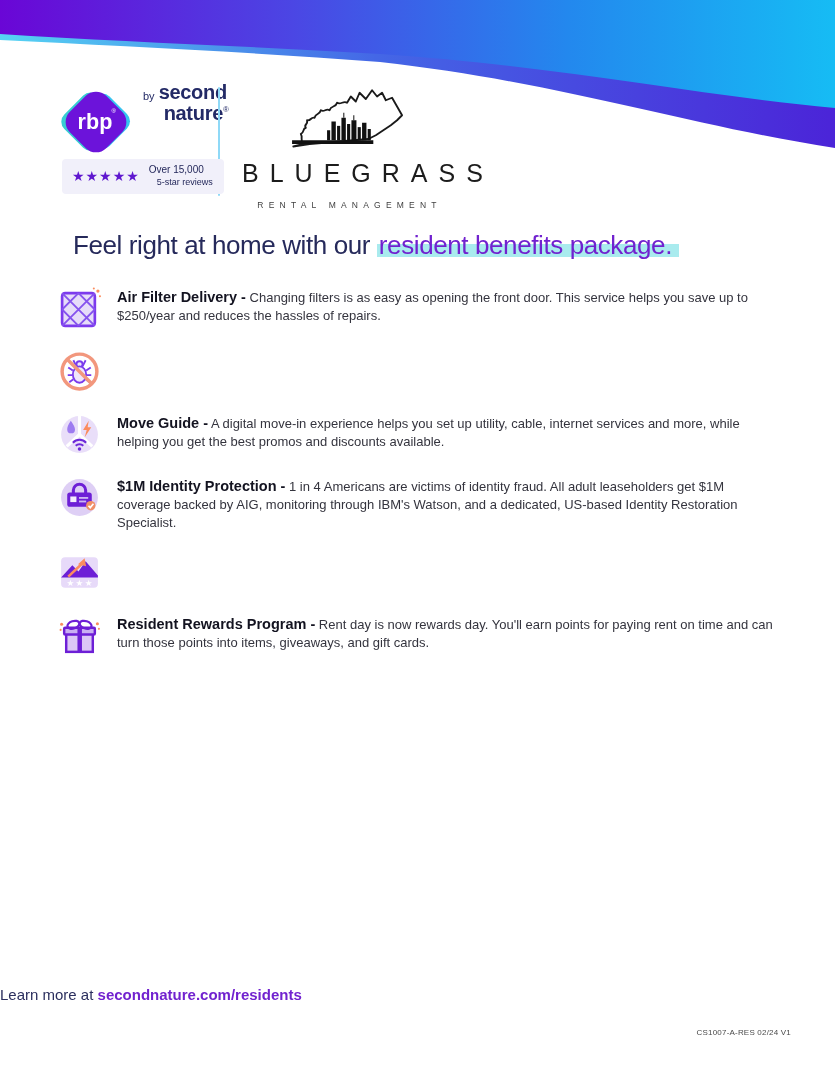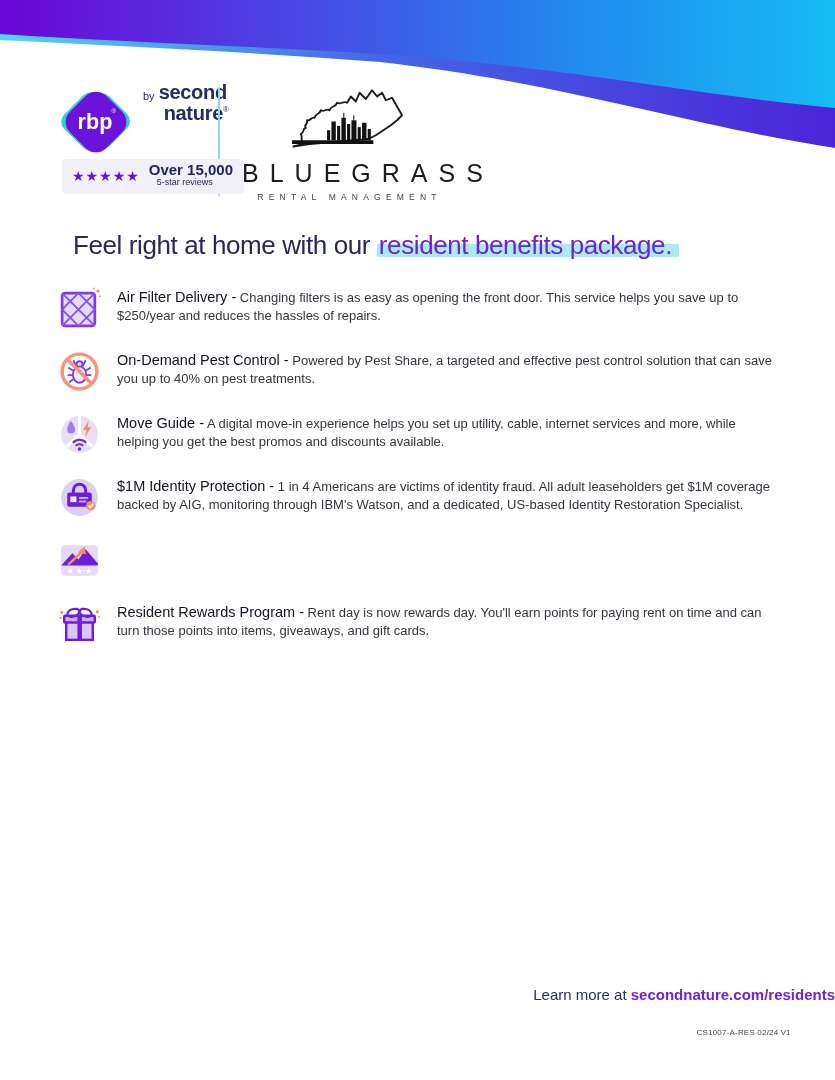--- a/index.html
+++ b/index.html
@@ -18,47 +18,47 @@
   .sn-text { display:flex; align-items:flex-start; gap:4px; color:#232a66; }
   .sn-by { font-size:11px; margin-top:6px; font-weight:400; }
   .sn-lines { font-weight:700; font-size:20px; line-height:17px; letter-spacing:-0.3px; }
   .sn-lines .l2 { margin-left:5px; }
   .sn-lines sup { font-size:8px; font-weight:400; }
 
   .divider { position:absolute; left:218px; top:87px; width:2px; height:109px; background:#8fd9f7; border-radius:1px; }
 
   .bluegrass { position:absolute; left:236px; top:84px; width:224px; text-align:center; color:#1c1c1c; }
   .bg-name { font-size:25px; letter-spacing:11px; margin-left:6px; margin-top:1px; font-weight:400; }
-  .bg-sub  { font-size:8.5px; letter-spacing:5.2px; margin-left:3px; margin-top:4px; color:#3f3f3f; }
+  .bg-sub  { font-size:8.5px; letter-spacing:5.2px; margin-left:3px; margin-top:12px; color:#3f3f3f; }
 
   .reviews-badge { position:absolute; left:62px; top:159px; display:flex; align-items:center; gap:9px;
     background:#f1f0fa; border-radius:4px; padding:5px 11px 6px 10px; }
   .stars { color:#5f17cf; font-size:14px; letter-spacing:1px; line-height:1; }
   .reviews-text { line-height:11px; color:#1f2357; }
-  .reviews-line1 { font-size:15px; font-weight:700; }
+  .reviews-line1 { font-size:10px; font-weight:400; }
   .reviews-line2 { font-size:9px; margin-top:2px;padding-left:8px; }
 
   
   .headline { position:absolute; left:63px; top:229px; font-size:26px; letter-spacing:-0.4px; white-space:nowrap; line-height:1.25; }
   .headline .prefix { color:#262a5b; font-weight:500;margin-left:10px; }
   .headline .hl {
     color:#7122cf; font-weight:400;
     background:linear-gradient(#a9ebee,#a9ebee) no-repeat 0 0.52em / 100% 0.5em;
     padding:0 7px 0 2px;
   }
 
   
   .benefits { position:absolute; left:57px; top:286px; width:724px; display:flex; flex-direction:column; gap:18px; }
   .benefit { display:flex; gap:15px; align-items:flex-start; }
   .benefit .icon { flex:0 0 45px; width:45px; height:45px; }
   .benefit .text { font-size:13px; line-height:18px; color:#34343e; padding-top:2px; }
-  .benefit .text b { font-size:14.5px; color:#131320; font-weight:400; }
-
-  
-  .footer { position:absolute; top:986px; left:0; width:100%; text-align:right; font-size:15px; color:#2b2f5e; }
+  .benefit .text b { font-size:14.5px; color:#131320; font-weight:700; }
+
+  
+  .footer { position:absolute; top:986px; left:0; width:100%; text-align:left; font-size:15px; color:#2b2f5e; }
   .footer b { color:#7122cf; font-weight:700; }
   .doc-code { position:absolute; top:1028px; right:44px; font-size:8px; color:#4a4a4a; letter-spacing:0.2px; }
 </style>
 </head>
 <body>
 
 <svg class="waves" viewBox="0 0 835 200" preserveAspectRatio="none">
   <defs>
     <linearGradient id="gradBack" x1="0" y1="0" x2="1" y2="0">
       <stop offset="0" stop-color="#55d4f3"></stop>
@@ -145,21 +145,20 @@
   <div class="benefit">
     <svg class="icon" viewBox="0 0 44 44">
       <circle cx="22" cy="22" r="17" fill="#ffffff" stroke="#f2977d" stroke-width="3.4"></circle>
       <g stroke="#7a3bed" stroke-width="1.8" fill="#eee6fb">
         <circle cx="22" cy="15" r="3"></circle>
         <ellipse cx="22" cy="25" rx="6.5" ry="8"></ellipse>
         <path d="M19,17 L16,11 M25,17 L28,11 M15.5,21 L11,18 M15,25.5 L10.5,25.5 M16,29.5 L12,32.5 M28.5,21 L33,18 M29,25.5 L33.5,25.5 M28,29.5 L32,32.5" fill="none"></path>
       </g>
       <line x1="10.5" y1="10.5" x2="33.5" y2="33.5" stroke="#f2977d" stroke-width="3.4"></line>
     </svg>
-    <div class="text"><b>On-Demand Pest Control -</b> <span>Powered by Pest Share, a targeted and effective pest control solution that can save you up to 40% on pest treatments.</span></div>
   </div>
 
   <div class="benefit">
     <svg class="icon" viewBox="0 0 44 44">
       <circle cx="22" cy="22" r="18" fill="#e9def9"></circle>
       <g stroke="#ffffff" stroke-width="3">
         <path d="M22,22 L22,3 M22,22 L34.5,33.5 M22,22 L9.5,33.5" fill="none"></path>
       </g>
       <path d="M13.5,8.5 C10.8,12.5 10,15 10,17 a3.8,3.8 0 0 0 7.6,0 C17.6,15 16.2,12.5 13.5,8.5 Z" fill="#9d7bf0"></path>
       <polygon points="31,8.5 25.5,17.5 29,17.5 27,25 33.5,15 30,15" fill="#fb8c5e"></polygon>

